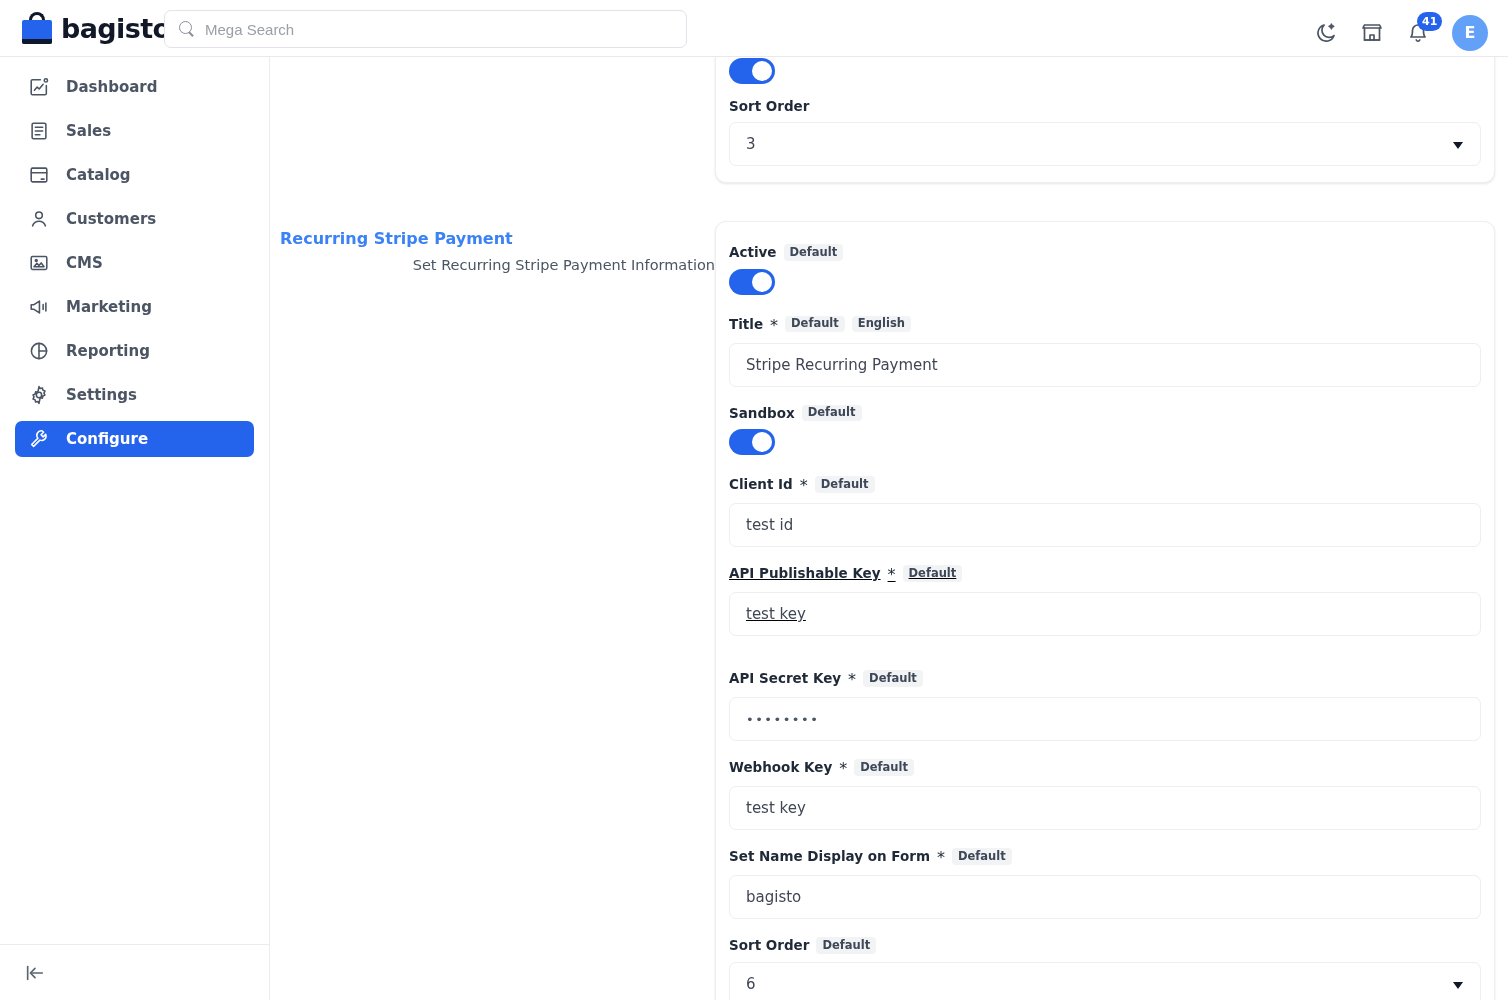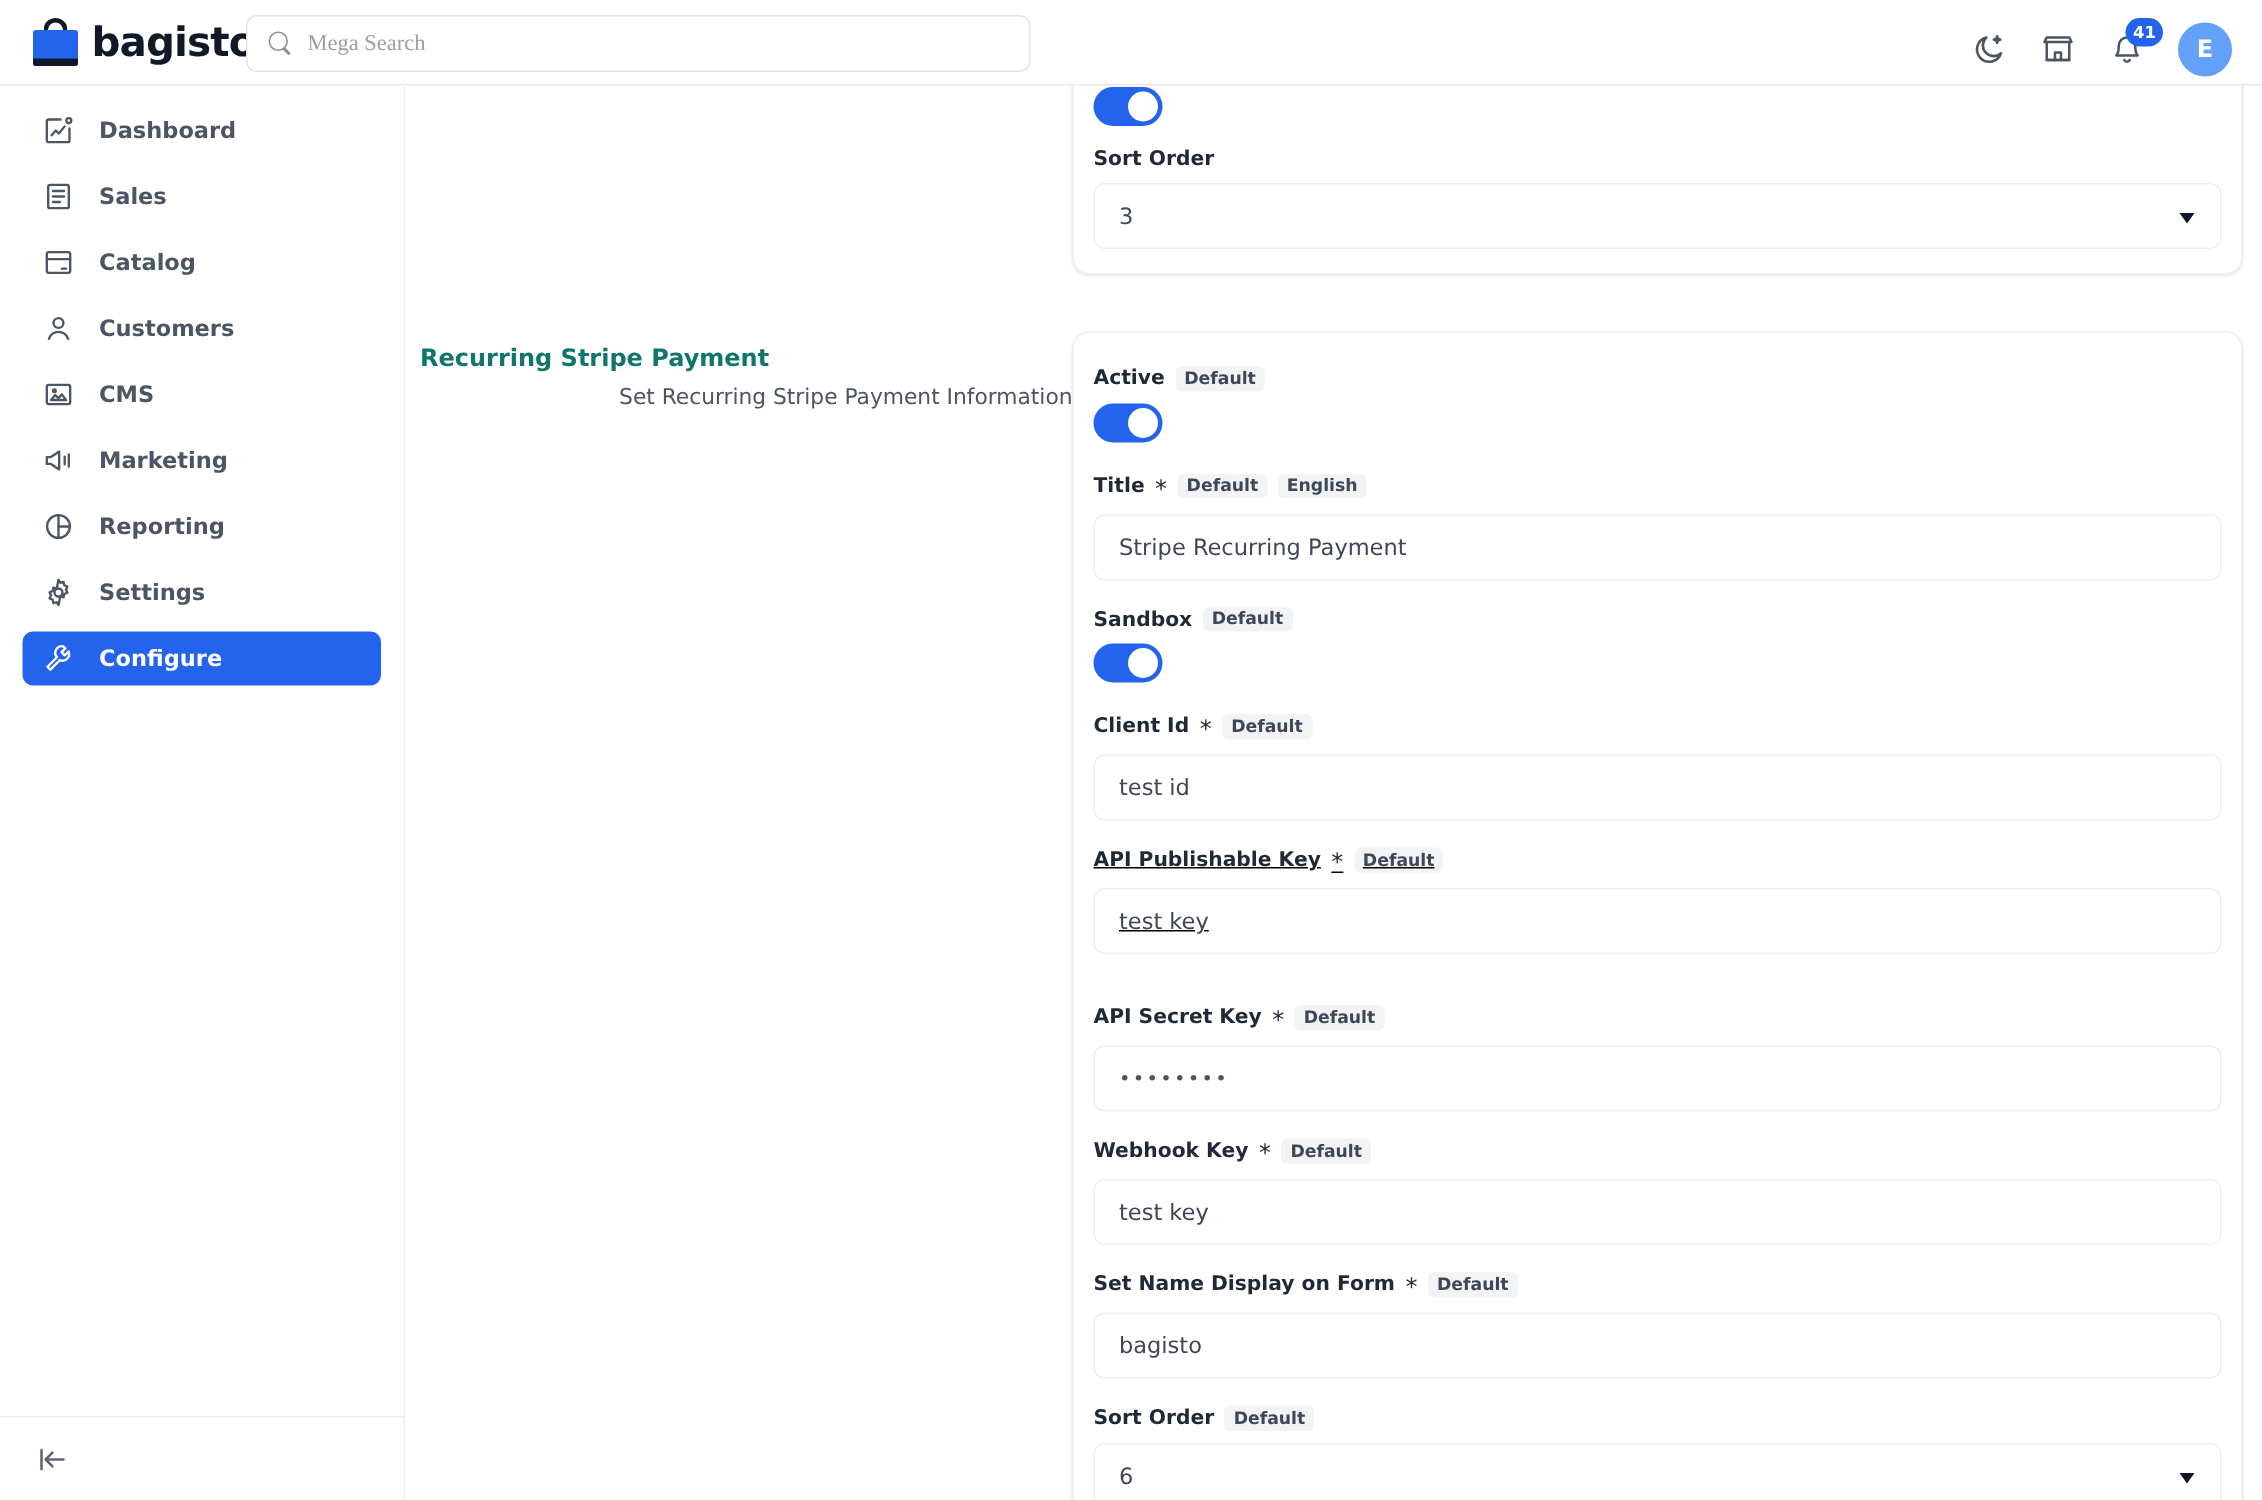--- a/index.html
+++ b/index.html
@@ -56,21 +56,21 @@
     content: ""; position: absolute; left: 0; top: 0;
     width: 11px; height: 11px; border: 1.6px solid #8a8f98; border-radius: 50%;
   }
   .search-box .mag::after {
     content: ""; position: absolute; left: 10px; top: 10px;
     width: 6px; height: 1.6px; background: #8a8f98; transform: rotate(45deg);
     transform-origin: left center;
   }
   .search-input {
     border: none; outline: none; font-size: 15px; color: #a21caf;
-    font-family: Liberation Serif, serif; flex: 1; background: transparent;
+    font-family: Liberation Sans, sans-serif; flex: 1; background: transparent;
   }
   .search-input::placeholder { color: #9aa0a6; }
 
   .header-actions {
     position: absolute; right: 20px; top: 0; height: 65px;
     display: flex; align-items: center; gap: 22px;
   }
   .hicon { width: 24px; height: 24px; position: relative; cursor: pointer; color: #4b5563; }
   .notif-wrap { position: relative; width: 24px; height: 24px; }
   .notif-badge {
@@ -120,21 +120,21 @@
     width: 1238px; height: 943px;
     background: #ffffff; overflow: hidden;
   }
 
   .section {
     position: absolute; left: 0; width: 1238px;
     display: flex;
   }
   .section-desc { width: 445px; padding-left: 10px; padding-top: 6px; }
   .section-title {
-    font-size: 16px; font-weight: 700; color: #0f766e; margin-bottom: 9px;
+    font-size: 16px; font-weight: 700; color: #3b82f6; margin-bottom: 9px;
   }
   .section-sub { font-size: 14.5px; color: #4b5563; text-align: right; }
 
   .card {
     position: absolute; left: 445px;
     width: 780px;
     background: #ffffff;
     border: 1px solid #efeff3;
     border-radius: 11px;
     box-shadow: 0 1px 3px rgba(16,24,40,.07), 0 1px 2px rgba(16,24,40,.04);

